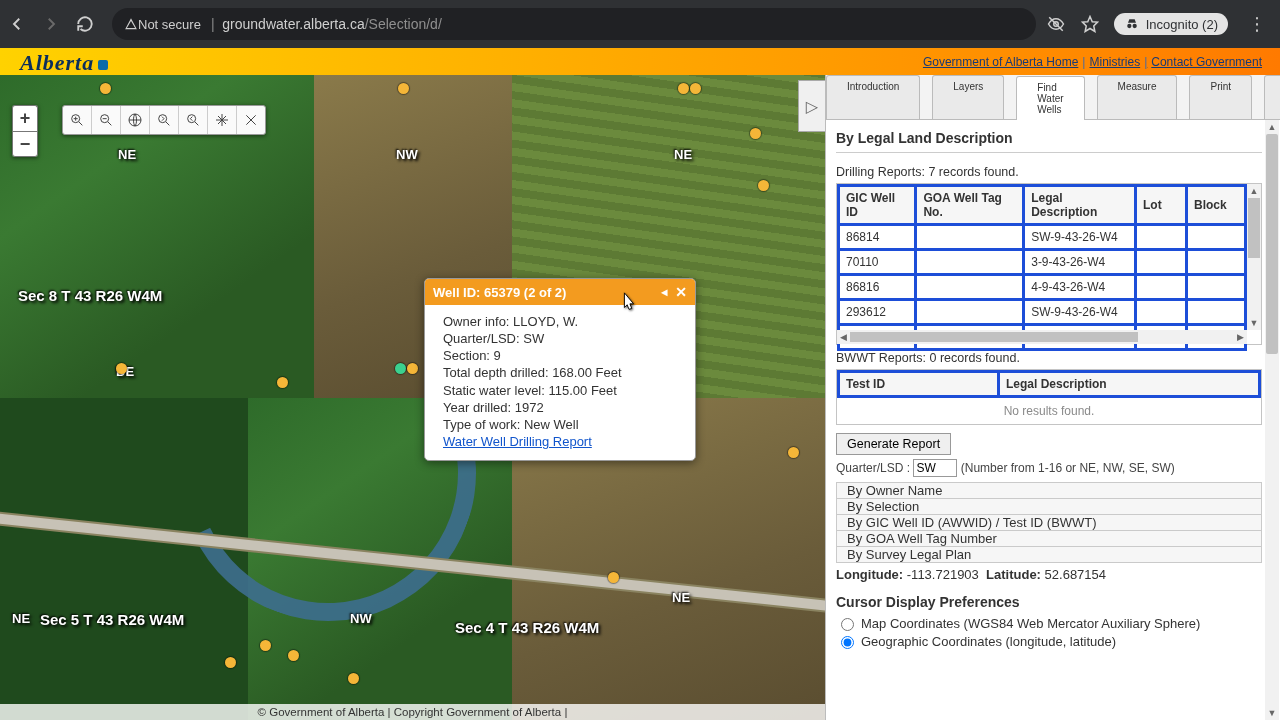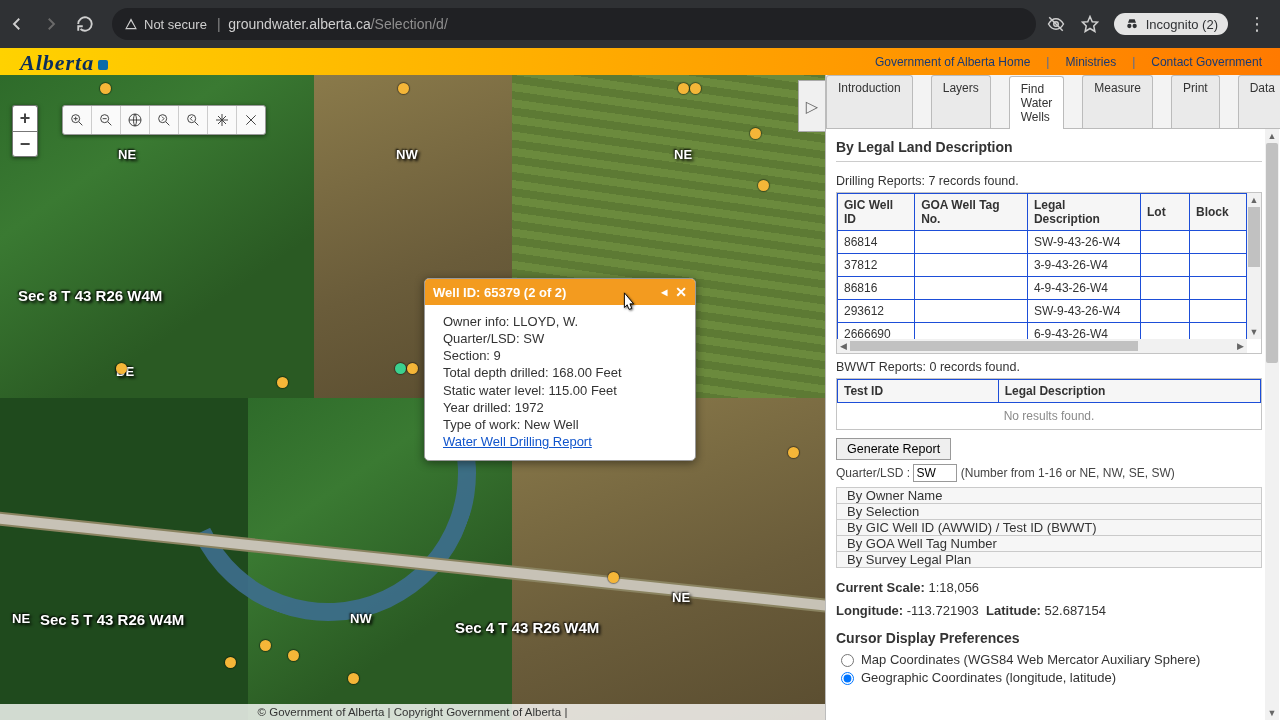--- a/index.html
+++ b/index.html
@@ -1,35 +1,35 @@
 <!DOCTYPE html>
 <html><head>
 <meta charset="utf-8">
 <style>
   html, body { margin:0; padding:0; width:1280px; height:720px; font-family: Arial, Helvetica, sans-serif; background:#2a2a2a; overflow:hidden; }
   
   .chrome { height:48px; background:#2f3134; display:flex; align-items:center; color:#e4e4e4; font-size:14px; }
   .chrome .navbtn { width:22px; height:22px; display:flex; align-items:center; justify-content:center; margin:0 6px; cursor:pointer; color:#cfcfcf; }
   .chrome .navbtn.dis { color:#6a6a6a; }
   .urlbar { flex:1; height:32px; background:#202124; border-radius:16px; margin:0 10px; display:flex; align-items:center; padding:0 12px; color:#aaa; }
-  .urlbar .secure { display:flex; align-items:center; gap:6px; color:#cfcfcf; font-size:13px; margin-right:10px; }
+  .urlbar .secure { display:flex; align-items:center; color:#cfcfcf; font-size:13px; margin-right:10px; }
   .urlbar .addr { color:#cfcfcf; font-size:14px; }
   .urlbar .addr .path { color:#8f8f8f; }
   .chrome .right { display:flex; align-items:center; gap:14px; margin-right:8px; }
   .chrome .right .ico { width:20px; height:20px; color:#cfcfcf; display:flex; align-items:center; justify-content:center; }
   .incog { background:#e4e4e4; color:#2f3134; border-radius:14px; padding:3px 10px; font-size:13px; display:flex; align-items:center; gap:6px; }
   .incog svg { width:16px; height:16px; }
   .kebab { font-size:18px; color:#cfcfcf; padding:0 6px; cursor:pointer; }
 
   
   .page { height:568px; position:relative; }
   .banner { height:27px; background:linear-gradient(to right,#ffd200 0%, #ff9b00 65%, #ff7a00 100%); position:relative; display:flex; align-items:center; justify-content:flex-end; font-size:12px; color:#1a3a73; }
   .banner .logo { position:absolute; left:20px; top:2px; font-style:italic; font-family: "Brush Script MT", "Segoe Script", cursive; font-size:22px; color:#0b2e5c; letter-spacing:1px; font-weight:bold;}
   .banner .logo .accent { width:10px; height:10px; background:#0b6aa8; display:inline-block; border-radius:2px; vertical-align:middle; margin-left:4px;}
-  .banner .links { display:flex; gap:16px; margin-right:18px; align-items:center; }
+  .banner .links { display:flex; gap:4px; margin-right:18px; align-items:center;text-decoration:underline; }
   .banner .links span.sep { color:#4a6ba0; }
   .banner a.blink { color:#1a3a73; text-decoration:none; cursor:pointer; }
 
   .content { display:flex; height:645px; }
 
   
   .map { flex:1; position:relative; background:#2a6b2a; overflow:hidden; }
   .satellite { position:absolute; inset:0; }
   .sat-row { display:flex; height:50%; }
   .sat-row > div { position:relative; }
@@ -66,33 +66,33 @@
   .popup { position:absolute; top:203px; left:424px; width:270px; background:#fff; border:1px solid #999; border-radius:5px; box-shadow:0 2px 10px #0007; font-size:13px; color:#333;}
   .popup .hdr { background:#f39b1f; color:#fff; padding:5px 8px; font-size:13px; font-weight:bold; display:flex; align-items:center; border-radius:4px 4px 0 0;}
   .popup .hdr .title{flex:1;}
   .popup .hdr .x { cursor:pointer; font-size:14px; margin-left:8px;}
   .popup .body { padding:8px 18px 10px; line-height:1.32;}
   .popup .body a { color:#1155cc; text-decoration:underline; cursor:pointer;}
 
   
   .panel { width:454px; background:#fff; border-left:1px solid #bcbcbc; display:flex; flex-direction:column; font-size:12.5px; color:#333; overflow:hidden;}
   .tabs { display:flex; background:#f3f3f3; border-bottom:1px solid #bbb;}
-  .tabs .tab { padding:5px 11px; border:1px solid #bbb; border-bottom:none; background:#eaeaea; margin-right:18px; font-size:12px; cursor:pointer; border-radius:3px 3px 0 0; }
+  .tabs .tab { padding:5px 20px; border:1px solid #bbb; border-bottom:none; background:#eaeaea; margin-right:12px; font-size:10px; cursor:pointer; border-radius:3px 3px 0 0; }
   .tabs .tab.active { background:#fff; position:relative; top:1px;}
   .scroll-area { flex:1; overflow:hidden; position:relative; padding:6px 18px 4px 10px;}
   .scrollbar { position:absolute; right:1px; top:0; bottom:0; width:14px; background:#f1f1f1;}
   .scrollbar .thumb { position:absolute; left:1px; right:1px; background:#c1c1c1; border-radius:2px;}
   .scrollbar .arr { position:absolute; left:0; right:0; height:14px; display:flex; align-items:center; justify-content:center; font-size:9px; color:#666;}
 
   .section-hdr { font-weight:bold; font-size:14px; padding:4px 0 6px;}
   .small-title { font-weight:normal; font-size:12.5px; padding:6px 0 4px;}
 
   .data-table-wrap { border:1px solid #c4c4c4; position:relative; }
   .data-table { width:100%; border-collapse:collapse; font-size:12px;}
-  .data-table th, .data-table td { border:1px solid #1d4ed8; padding:4px 6px; text-align:left; background:#fff;}
+  .data-table th, .data-table td { border:3px solid #1d4ed8; padding:4px 6px; text-align:left; background:#fff;}
   .data-table th { background:#f6f6f6; font-weight:bold;}
   .hbar { height:14px; background:#f1f1f1; display:flex; align-items:center; justify-content:space-between; font-size:9px; color:#666;}
   .hbar .htrack{flex:1;position:relative;height:10px;}
   .hbar .hthumb{position:absolute;left:0;width:75%;top:0;bottom:0;background:#c1c1c1;}
   .vbar { position:absolute; top:0; bottom:14px; right:0; width:14px; background:#f1f1f1;}
   .vbar .vthumb{position:absolute; left:1px; right:1px; top:14px; height:60px; background:#c1c1c1;}
   .vbar .arr{position:absolute;left:0;right:0;height:14px;display:flex;align-items:center;justify-content:center;font-size:9px;color:#666;}
 
   .no-results { text-align:center; color:#8a8a8a; font-size:12px; padding:6px 0; background:#fff;}
   .btn { background:#efefef; border:1px solid #999; padding:3px 10px; font-size:12.5px; cursor:pointer;}
@@ -330,21 +330,21 @@
               </thead>
             <tbody id="drill-rows">
                 <tr>
                   <td>86814</td>
                   <td></td>
                   <td>SW-9-43-26-W4</td>
                   <td></td>
                   <td></td>
                 </tr>
                 <tr>
-                  <td>37812</td>
+                  <td>70110</td>
                   <td></td>
                   <td>3-9-43-26-W4</td>
                   <td></td>
                   <td></td>
                 </tr>
                 <tr>
                   <td>86816</td>
                   <td></td>
                   <td>4-9-43-26-W4</td>
                   <td></td>
@@ -402,23 +402,20 @@
           <span class="hint">(Number from 1-16 or NE, NW, SE, SW)</span>
         </div>
 
         <div style="height:6px"></div>
         <div class="accordion-item">By Owner Name</div>
         <div class="accordion-item">By Selection</div>
         <div class="accordion-item">By GIC Well ID (AWWID) / Test ID (BWWT)</div>
         <div class="accordion-item">By GOA Well Tag Number</div>
         <div class="accordion-item">By Survey Legal Plan</div>
 
-        <div class="status-line" style="margin-top:8px;">
-          <b>Current Scale:</b> <span>1:18,056</span>
-        </div>
         <div class="status-line">
           <b>Longitude:</b> <span>-113.721903</span>&nbsp;
           <b>Latitude:</b> <span>52.687154</span>
         </div>
 
         <div class="prefs-title">Cursor Display Preferences</div>
         <label class="radio-row">
           <input type="radio" name="coord" style=""> 
             <span>Map Coordinates (WGS84 Web Mercator Auxiliary Sphere)</span>
         </label>

